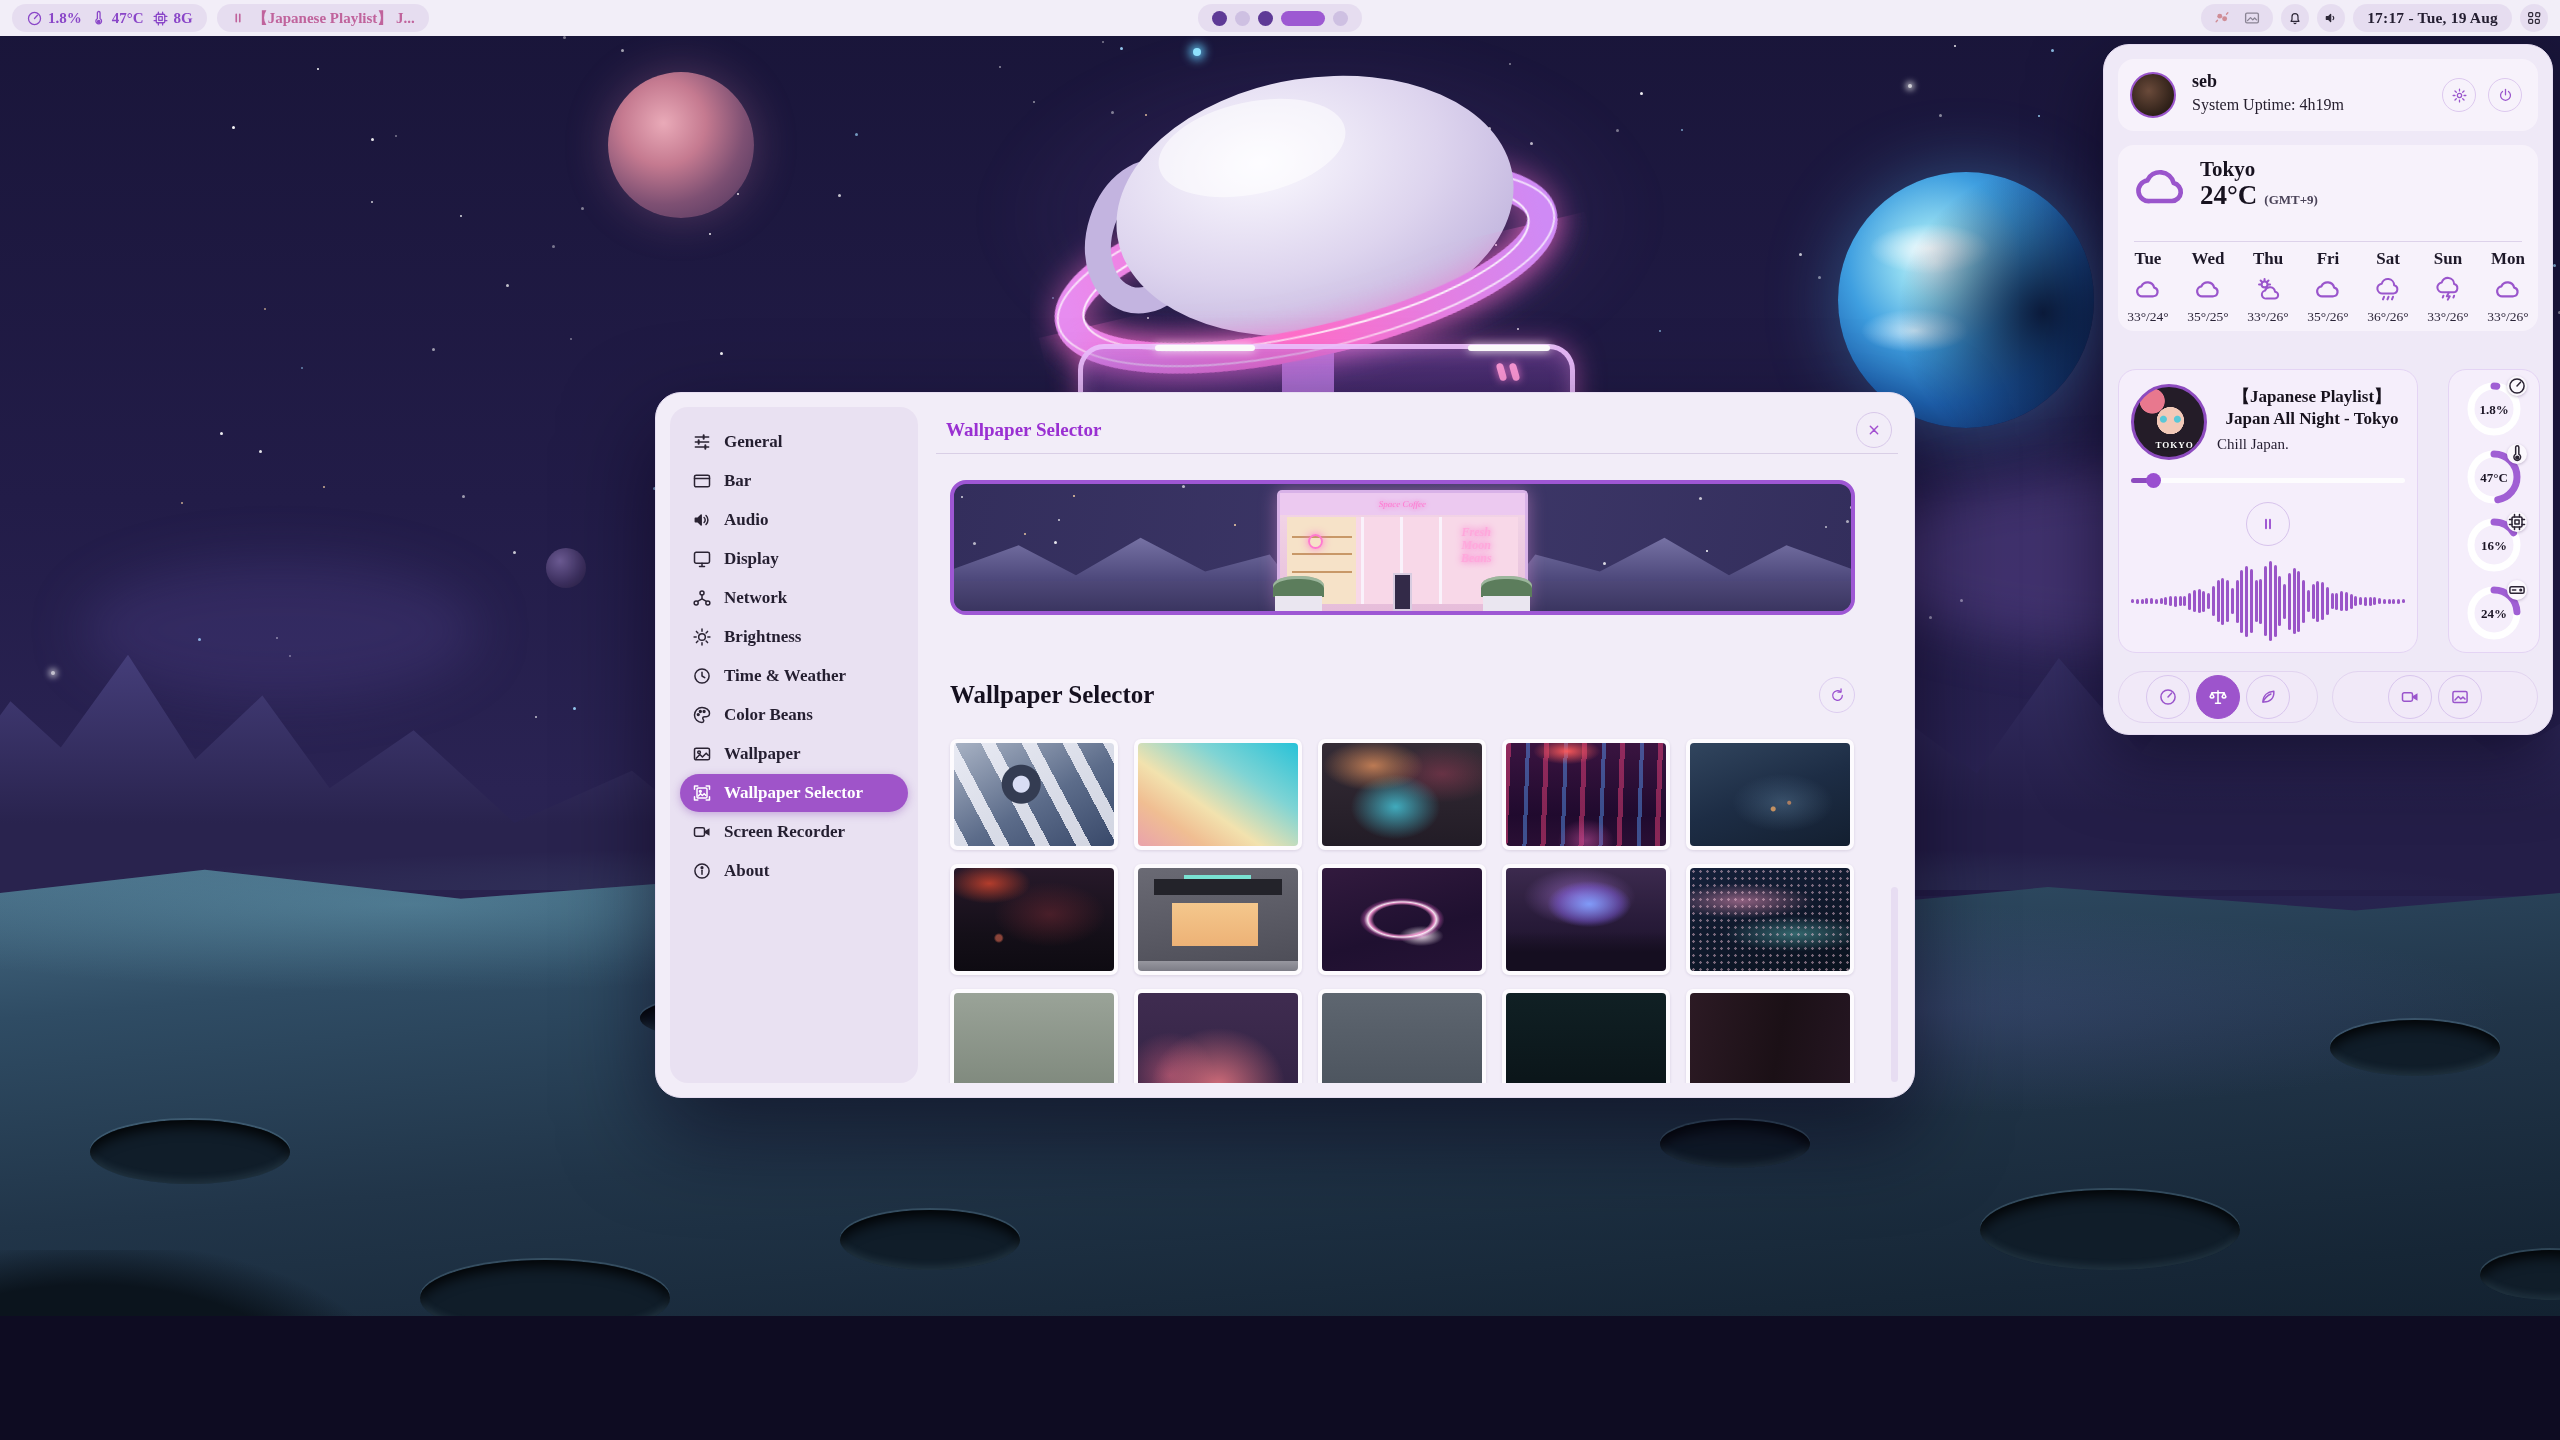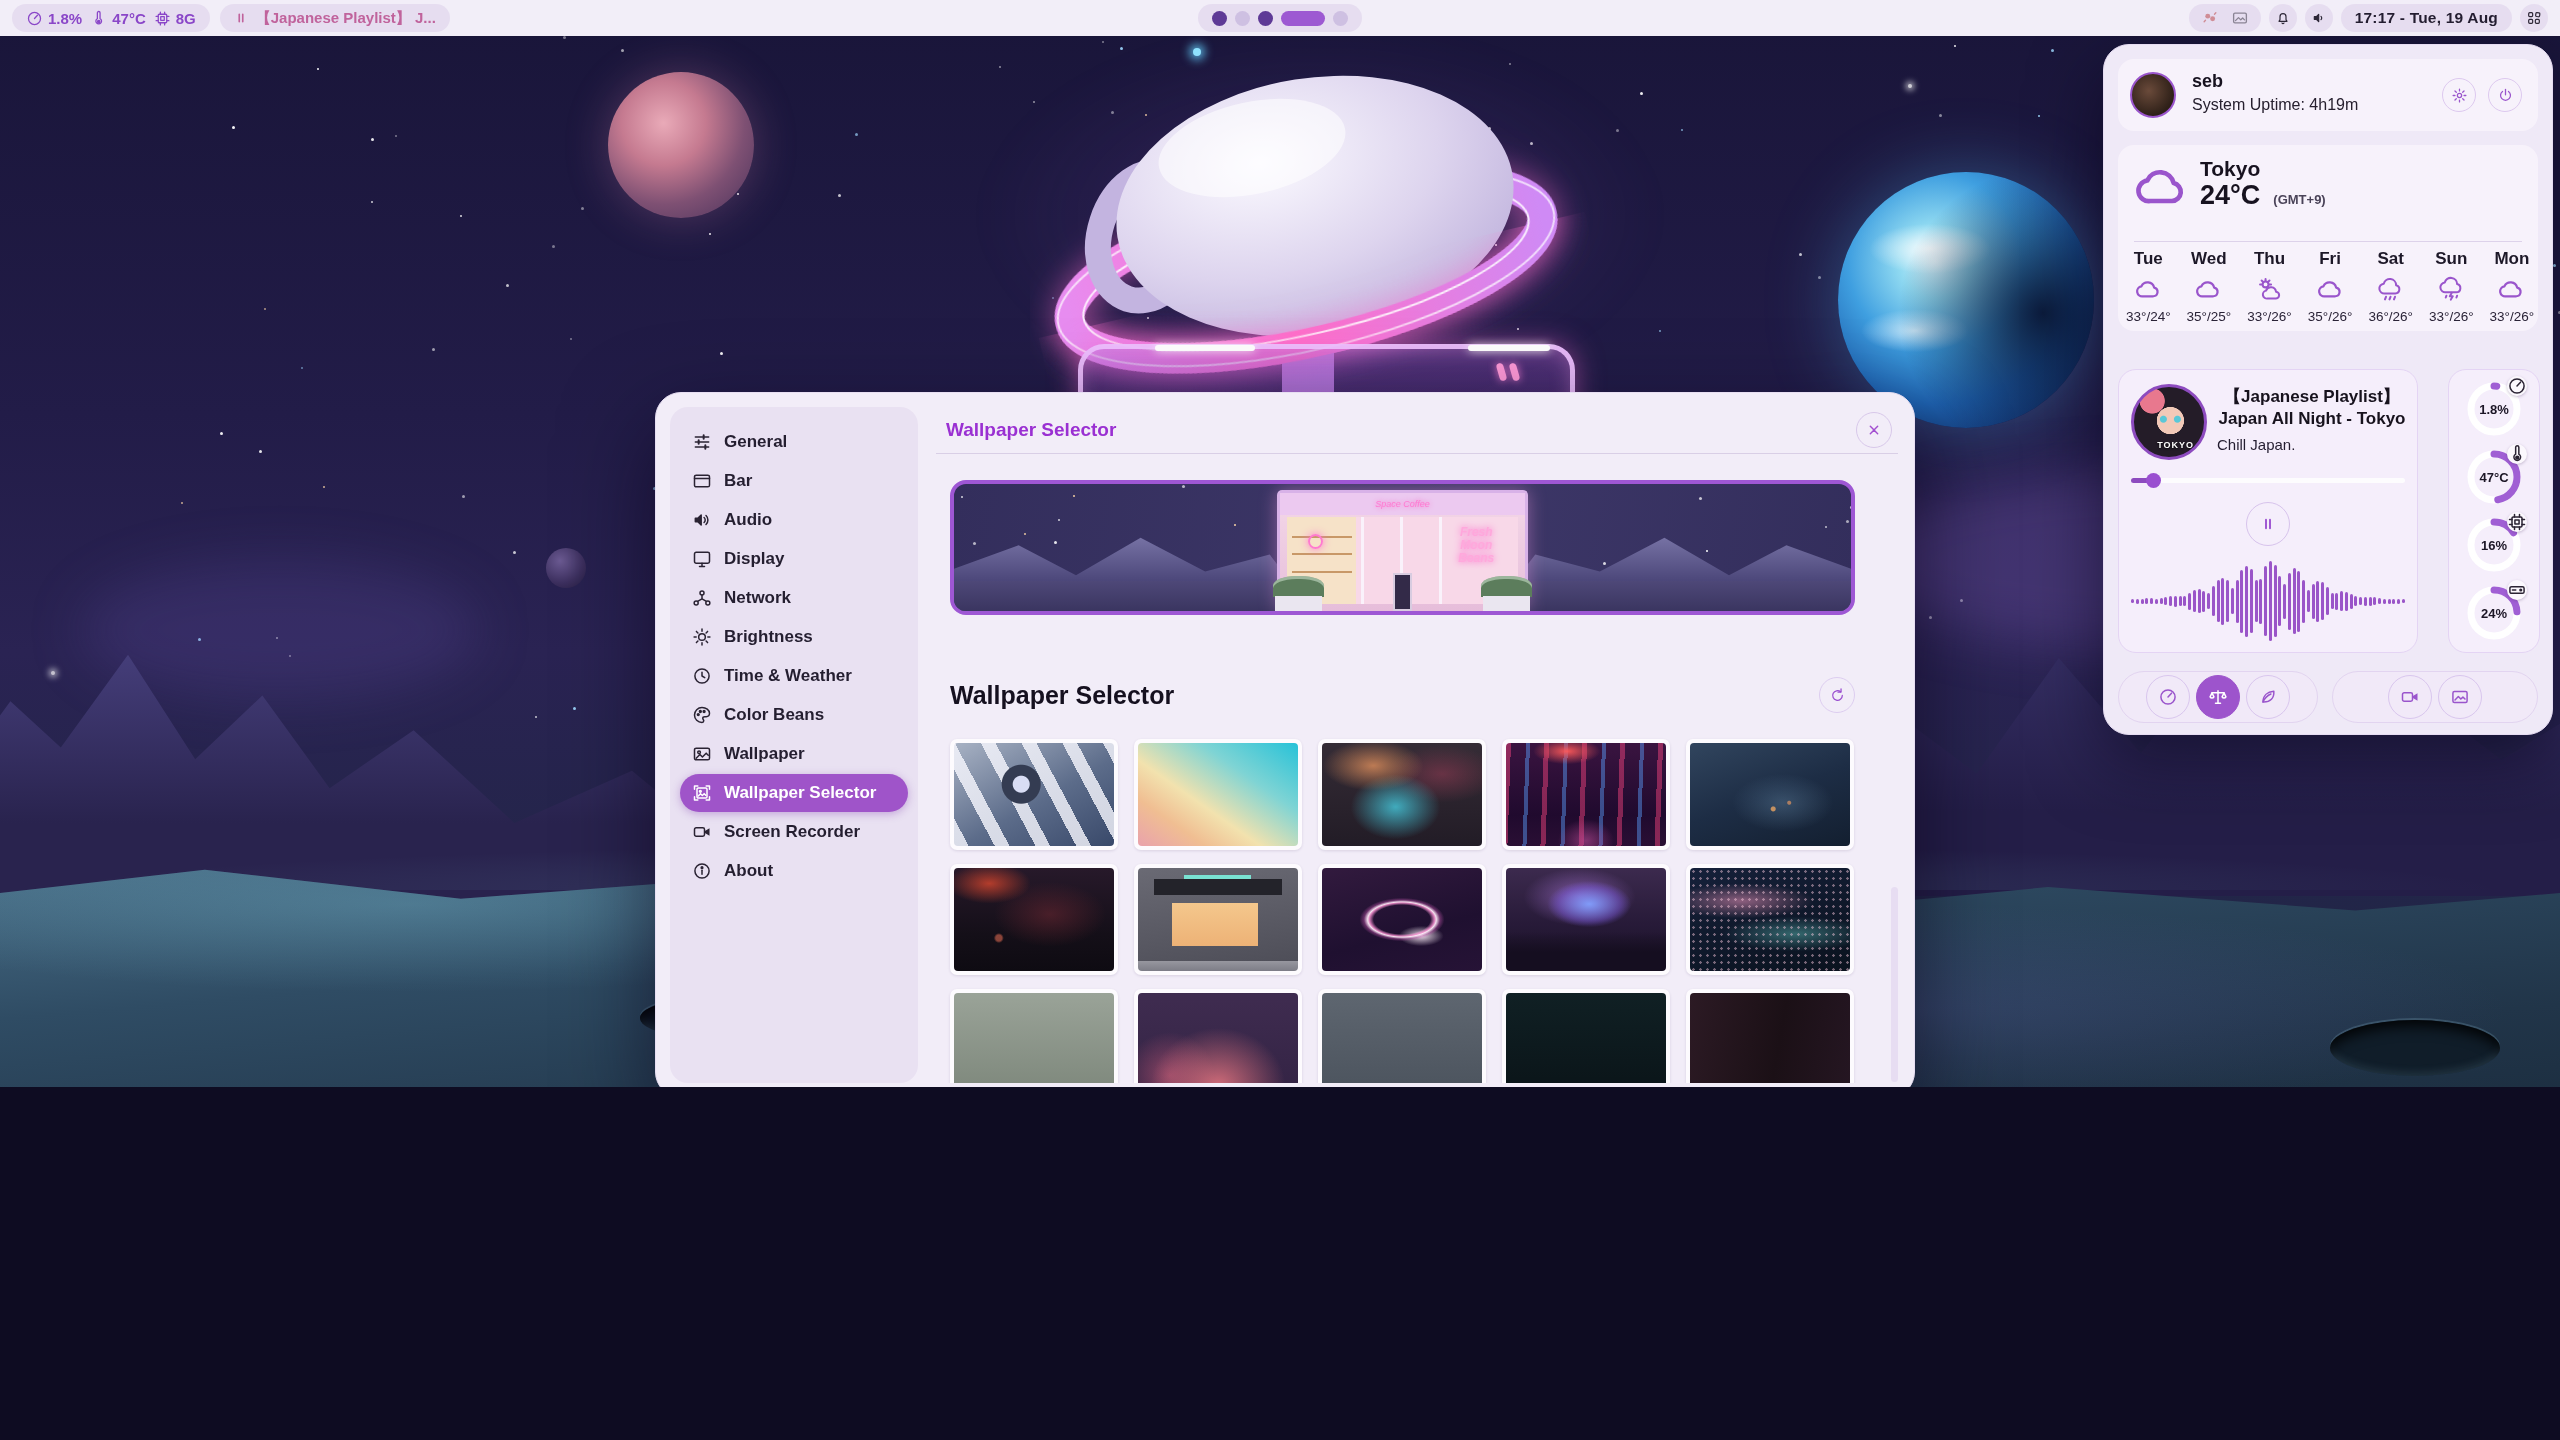--- a/index.html
+++ b/index.html
@@ -1,18 +1,18 @@
 <!DOCTYPE html>
 <html><head>
 <meta charset="utf-8">
 <style>
   html,body{margin:0;padding:0;background:#0e0c22;}
   *{box-sizing:border-box;}
-  #stage{position:relative;width:2560px;height:1087px;overflow:hidden;
-    font-family:Liberation Sans, sans-serif;background:linear-gradient(180deg,#191539 0%,#221c48 38%,#2a2353 60%,#1c2740 100%);}
+  #stage{position:relative;width:2560px;height:1316px;overflow:hidden;
+    font-family:Liberation Serif, serif;background:linear-gradient(180deg,#191539 0%,#221c48 38%,#2a2353 60%,#1c2740 100%);}
   .abs{position:absolute;}
 
   
   #sky{position:absolute;left:0;top:0;width:2560px;height:900px;}
   .star{position:absolute;border-radius:50%;}
   .bright-star{position:absolute;width:8px;height:8px;border-radius:50%;background:#8fe4ff;box-shadow:0 0 10px 4px rgba(100,210,255,.8);}
   .planet{position:absolute;border-radius:50%;}
   #planet-pink{left:608px;top:72px;width:146px;height:146px;
     background:radial-gradient(circle at 38% 35%,#e9aab8 0%,#c57a90 32%,#7e5073 62%,#46305a 100%);
     box-shadow:0 0 44px rgba(205,125,165,.3);}
@@ -151,21 +151,21 @@
   #avatar{position:absolute;left:12px;top:13px;width:46px;height:46px;border-radius:50%;border:2.5px solid #9a55cc;
     background:radial-gradient(circle at 40% 40%,#6a4a3a,#2e2018 70%);}
   #user-name{position:absolute;left:74px;top:12px;font-size:18px;font-weight:bold;color:#17121f;}
   #user-uptime{position:absolute;left:74px;top:37px;font-size:16px;color:#27202f;}
   .round-btn{position:absolute;width:34px;height:34px;border-radius:50%;border:1.5px solid #ddc9ef;color:#9a55cc;
     display:flex;align-items:center;justify-content:center;}
   .round-btn .ic{width:17px;height:17px;}
   #weather-card{left:14px;top:100px;right:14px;height:186px;}
   #w-cloud{position:absolute;left:16px;top:14px;width:56px;height:56px;color:#9a55cc;}
   #w-city{position:absolute;left:82px;top:12px;font-size:21px;font-weight:bold;color:#17121f;}
-  #w-temp-row{position:absolute;left:82px;top:35px;display:flex;align-items:baseline;gap:13px;}
+  #w-temp-row{position:absolute;left:82px;top:35px;display:flex;align-items:baseline;gap:7px;}
   #w-temp{font-size:27px;font-weight:bold;color:#17121f;}
   #w-tz{font-size:13px;font-weight:bold;color:#4a4358;}
   #w-div{position:absolute;left:16px;right:16px;top:96px;height:1px;background:#ddd2ea;}
   #forecast{position:absolute;left:8px;right:8px;top:104px;bottom:8px;display:flex;gap:16px;}
   .fc-col{flex:1;display:flex;flex-direction:column;align-items:center;}
   .fc-day{font-size:17px;font-weight:bold;color:#1d1828;}
   .fc-icon{width:27px;height:27px;color:#9a55cc;margin:7px 0 6px;}
   .fc-temps{font-size:13.5px;color:#2a2337;}
   #music-card{left:14px;top:324px;width:300px;height:284px;background:#f5eefb;border:1px solid #e4d4f4;border-radius:18px;}
   #art{position:absolute;left:12px;top:14px;width:76px;height:76px;border-radius:50%;border:3px solid #8d4bbf;overflow:hidden;

